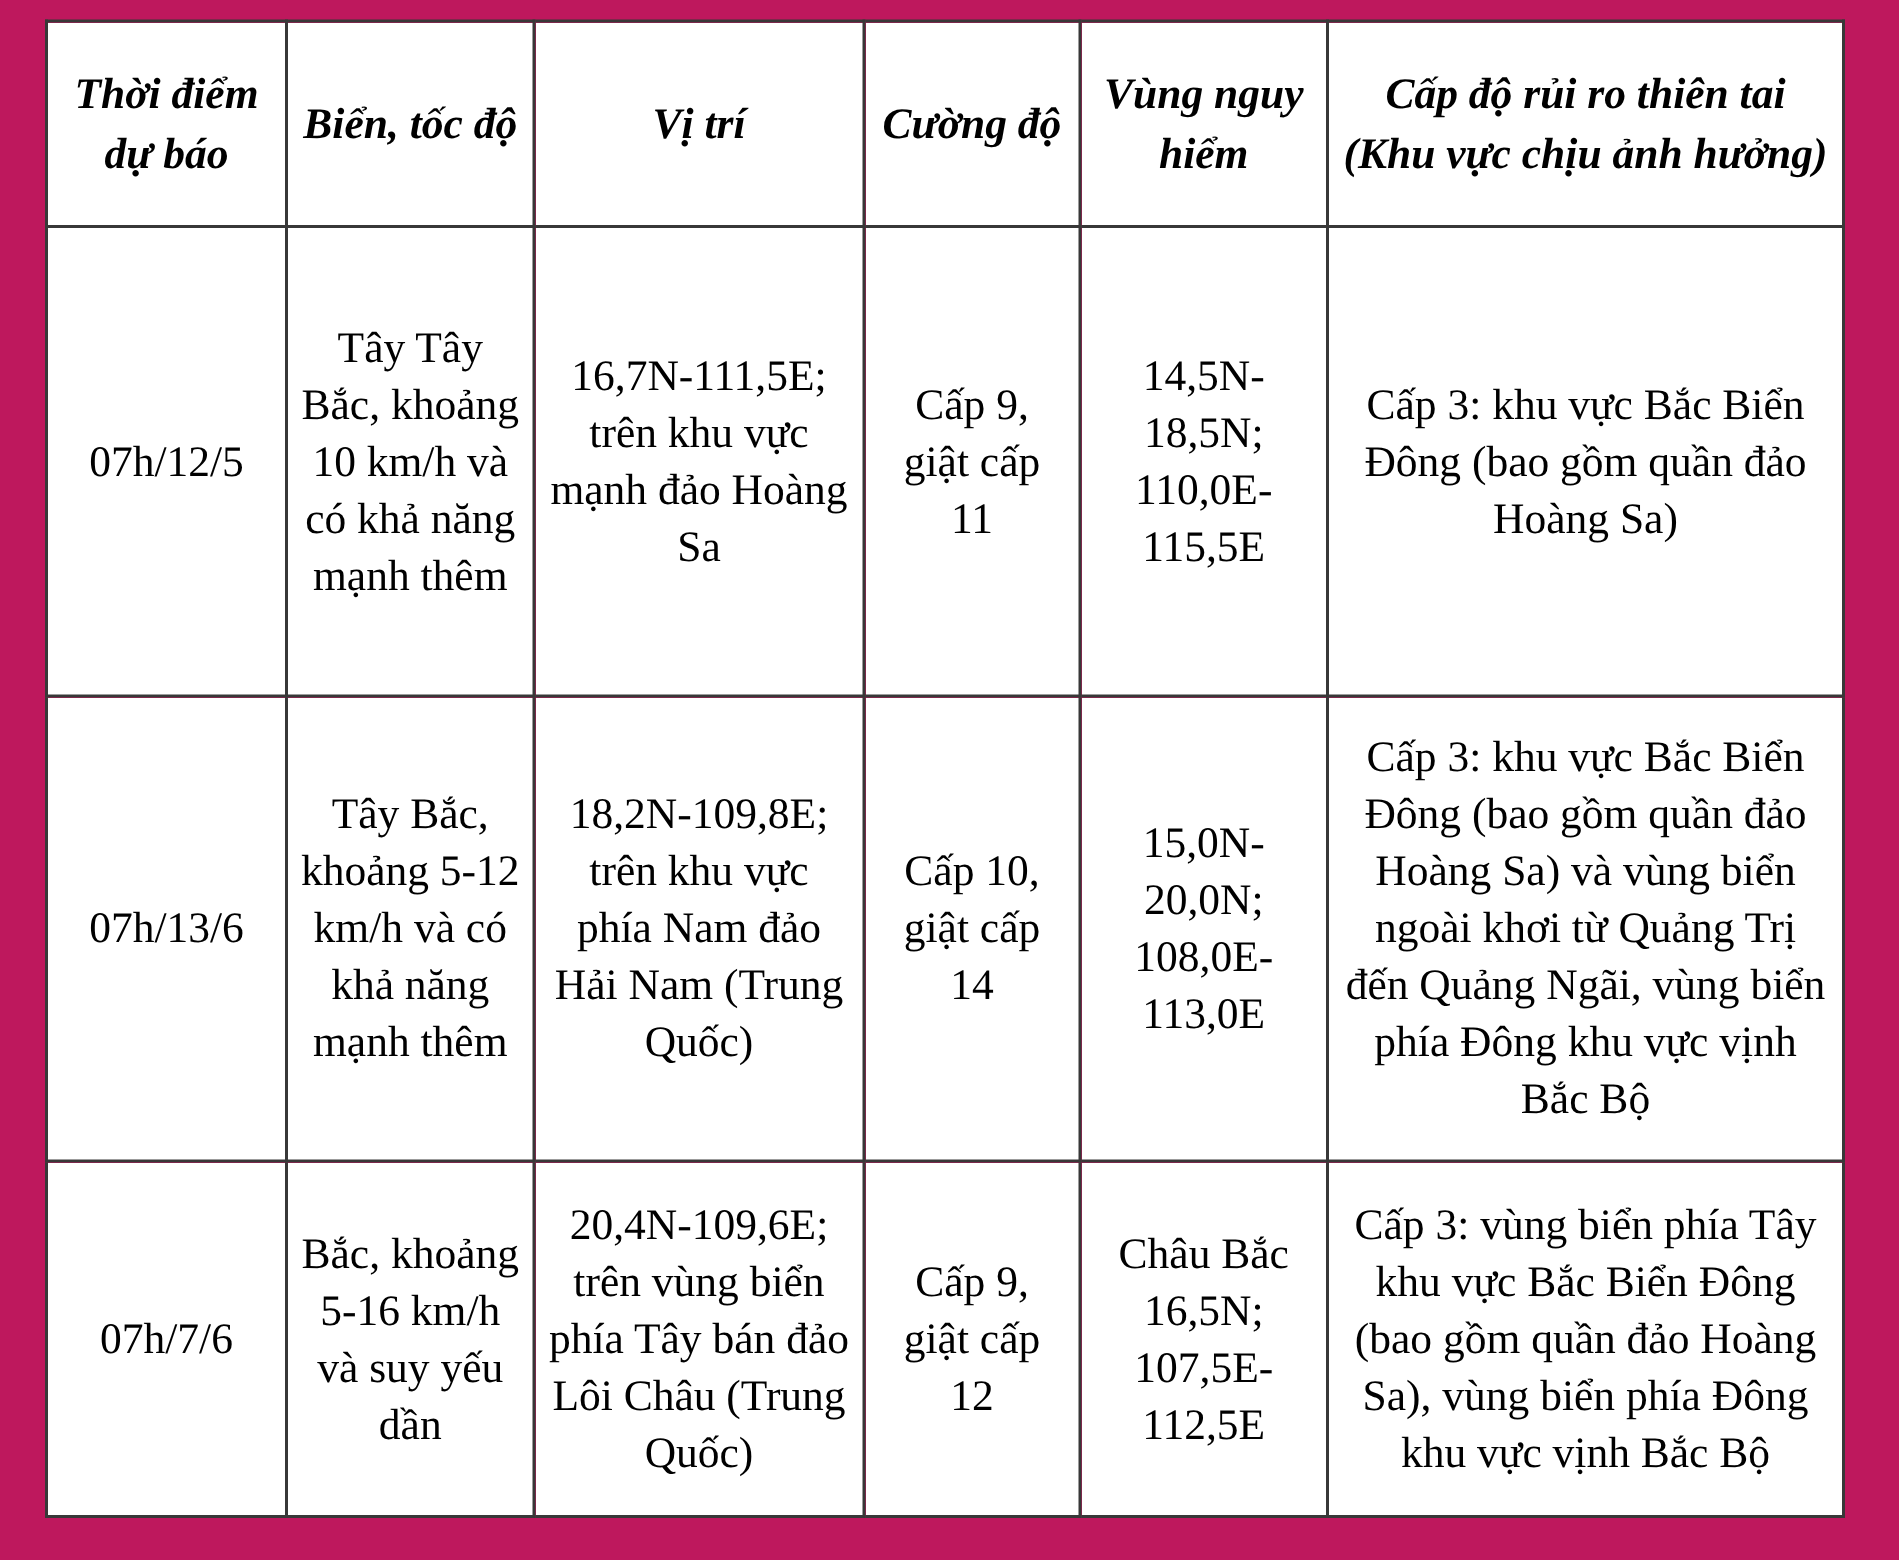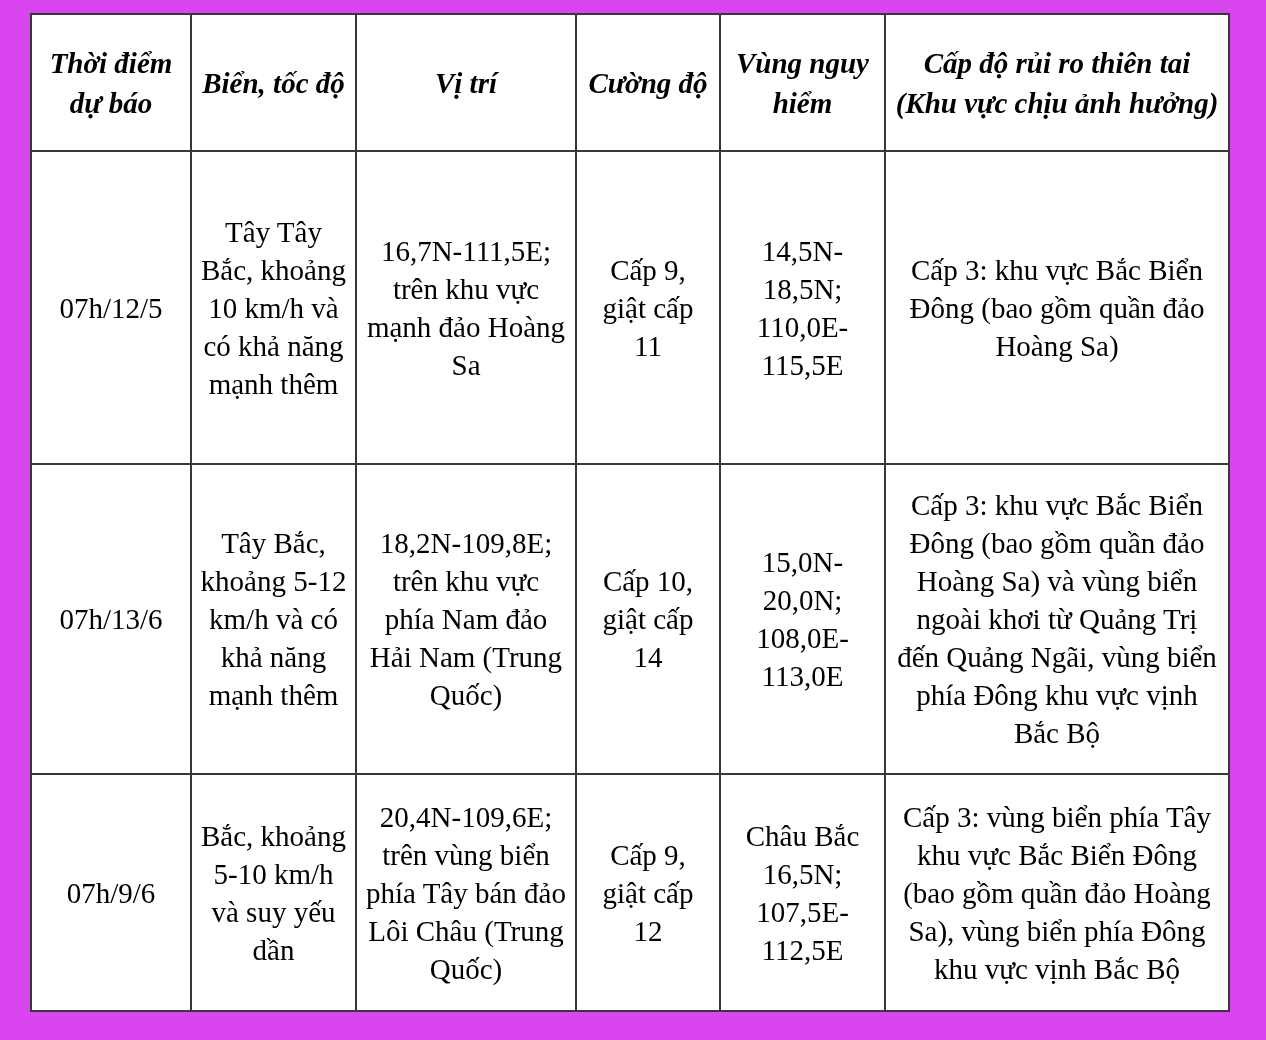--- a/index.html
+++ b/index.html
@@ -4,21 +4,21 @@
 <style>
   html, body {
     margin: 0;
     padding: 0;
     background: #ffffff;
   }
   .page {
     position: relative;
     width: 1266px;
     height: 1040px;
-    background: #d946ef;
+    background: #be185d;
     font-family: "Liberation Serif", "DejaVu Serif", serif;
     color: #000000;
     overflow: hidden;
   }
   table.forecast {
     position: absolute;
     left: 30px;
     top: 13px;
     width: 1198px;
     border-collapse: collapse;
@@ -92,22 +92,22 @@
       </tr>
       <tr class="row-2">
         <td>07h/13/6</td>
         <td>Tây Bắc, khoảng 5-12 km/h và có khả năng mạnh thêm</td>
         <td>18,2N-109,8E; trên khu vực phía Nam đảo Hải Nam (Trung Quốc)</td>
         <td>Cấp 10, giật cấp 14</td>
         <td>15,0N-20,0N; 108,0E-113,0E</td>
         <td class="risk-cell"><span class="risk-bold">Cấp 3:</span><span> khu vực Bắc Biển Đông (bao gồm quần đảo Hoàng Sa) và vùng biển ngoài khơi từ Quảng Trị đến Quảng Ngãi, vùng biển phía Đông khu vực vịnh Bắc Bộ</span></td>
       </tr>
       <tr class="row-3">
-        <td>07h/9/6</td>
-        <td>Bắc, khoảng 5-10 km/h và suy yếu dần</td>
+        <td>07h/7/6</td>
+        <td>Bắc, khoảng 5-16 km/h và suy yếu dần</td>
         <td>20,4N-109,6E; trên vùng biển phía Tây bán đảo Lôi Châu (Trung Quốc)</td>
         <td>Cấp 9, giật cấp 12</td>
         <td>Châu Bắc 16,5N; 107,5E-112,5E</td>
         <td class="risk-cell"><span class="risk-bold">Cấp 3:</span><span> vùng biển phía Tây khu vực Bắc Biển Đông (bao gồm quần đảo Hoàng Sa), vùng biển phía Đông khu vực vịnh Bắc Bộ</span></td>
       </tr>
     </tbody>
   </table>
 </div>
 
 </body></html>

